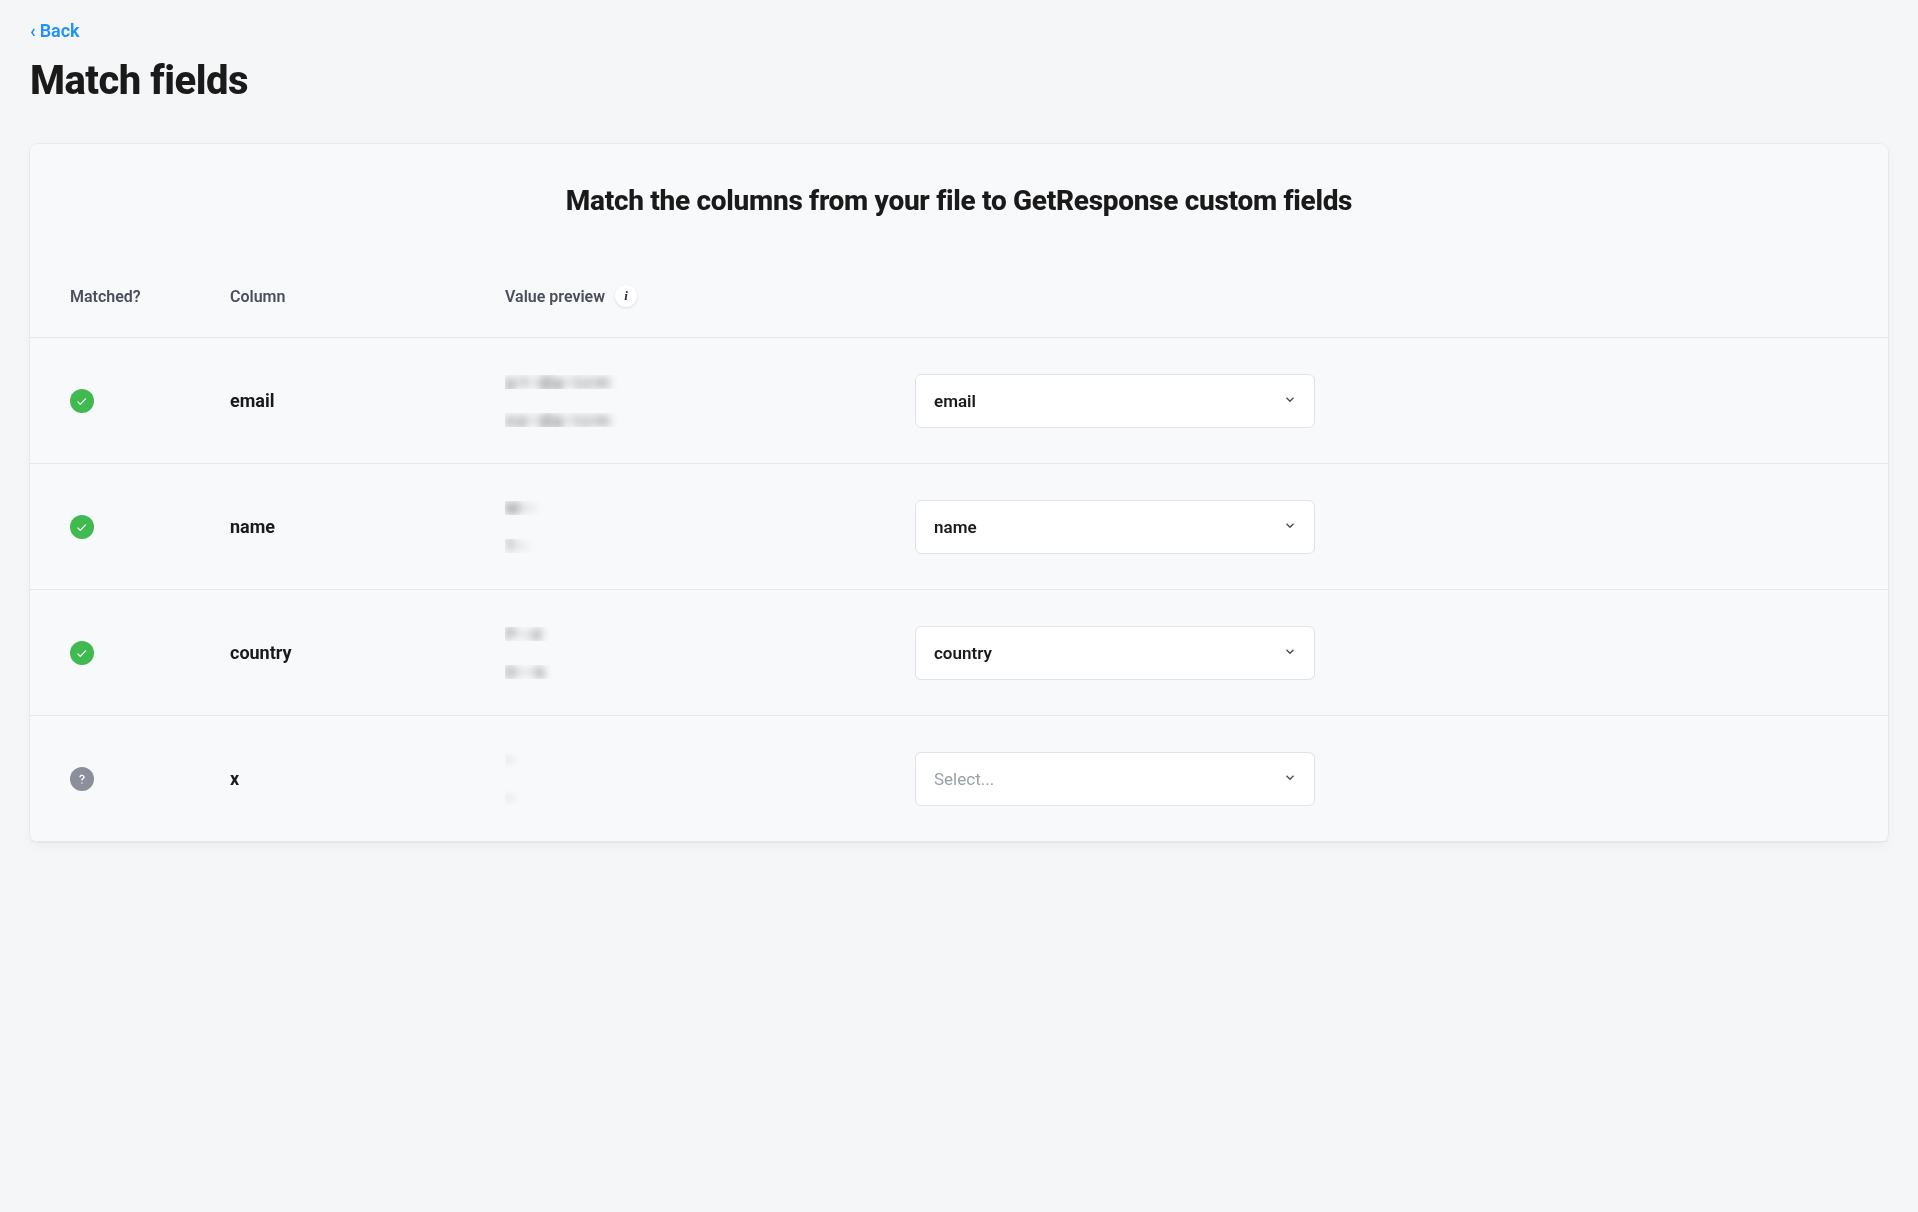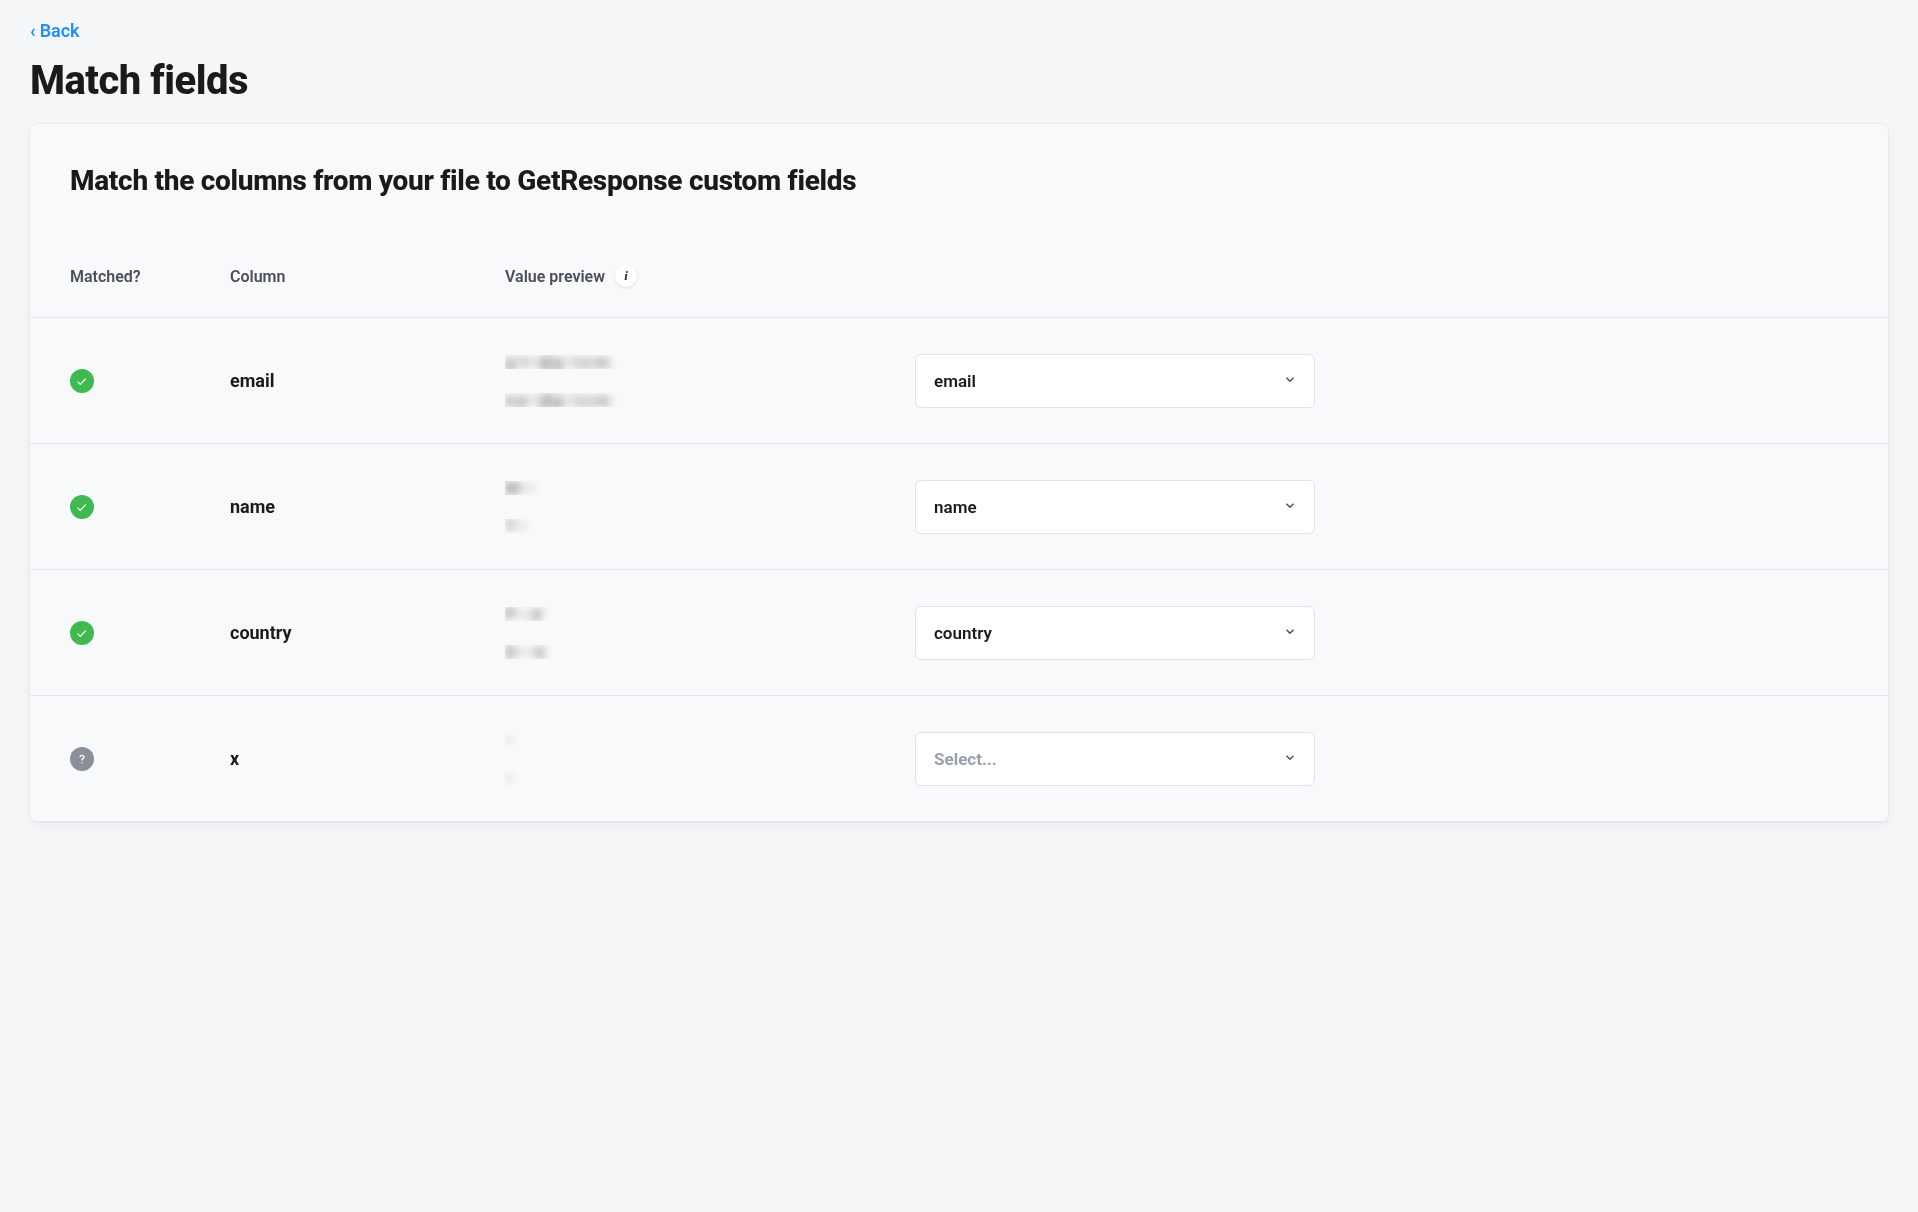--- a/index.html
+++ b/index.html
@@ -25,30 +25,31 @@
     }
     .back-link .chevron {
       font-size: 18px;
       margin-right: 4px;
       font-weight: 700;
     }
     .page-title {
       font-size: 40px;
       font-weight: 800;
       color: #1a1a1a;
-      margin-bottom: 20px;
+      margin-bottom: 40px;
       letter-spacing: -0.5px;
     }
     .card {
       background-color: #f8f9fb;
       border-radius: 8px;
       box-shadow: 0 0 0 1px rgba(0,0,0,0.04), 0 4px 12px rgba(0,0,0,0.04);
     }
     .card-header {
       padding: 40px 40px 24px 40px;
+      text-align: center;
     }
     .card-title {
       font-size: 28px;
       font-weight: 800;
       color: #1a1a1a;
       margin-bottom: 24px;
       letter-spacing: -0.3px;
     }
     .card-subtitle {
       font-size: 17px;
@@ -150,21 +151,21 @@
       font-weight: 600;
       color: #1a1a1a;
       cursor: pointer;
       appearance: none;
       display: flex;
       align-items: center;
       justify-content: space-between;
     }
     .select.placeholder {
       color: #9aa0aa;
-      font-weight: 700;
+      font-weight: 400;
     }
     .select-chevron {
       position: absolute;
       right: 18px;
       top: 50%;
       transform: translateY(-50%);
       pointer-events: none;
     }
     .select-chevron svg {
       width: 14px;

